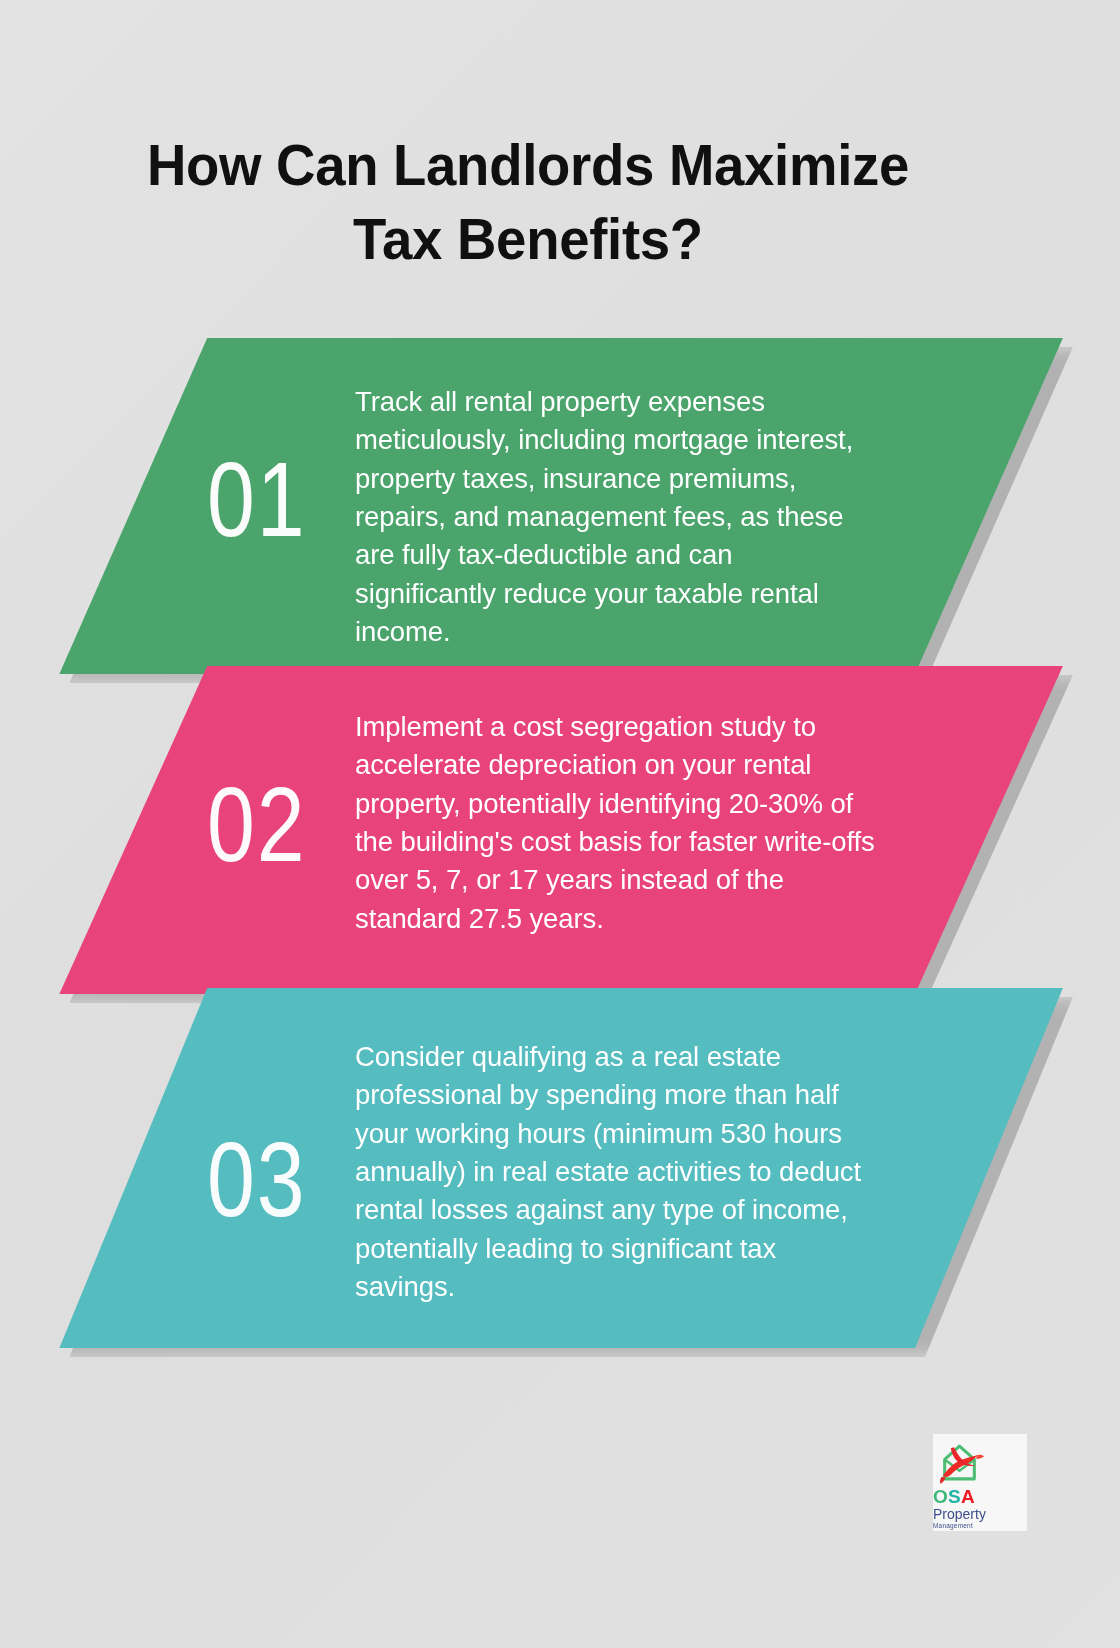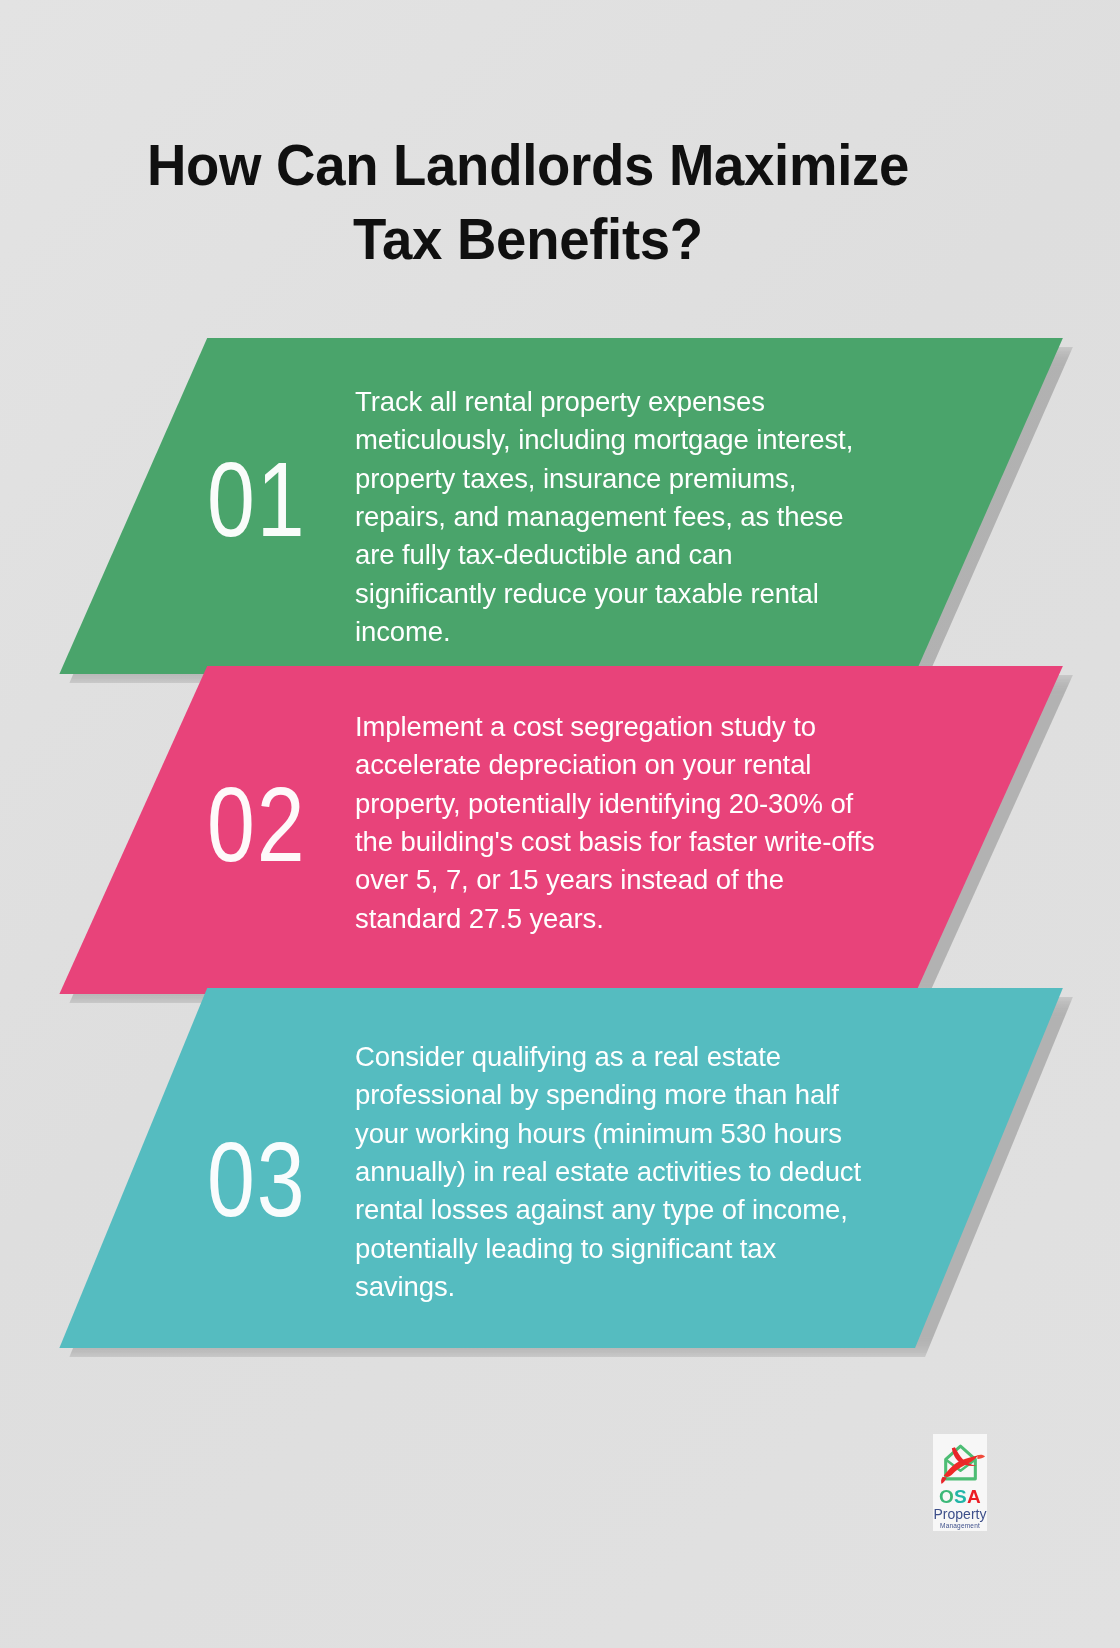--- a/index.html
+++ b/index.html
@@ -123,26 +123,25 @@
   #panel-2 .body-text { left: 355px; top: 30px; }
 
   #panel-3 .num      { left: 207px; top: 148px; }
   #panel-3 .body-text { left: 355px; top: 38px; }
 
   
   .logo-card {
     position: absolute;
     left: 933px;
     top: 1434px;
-    width: 54px;
+    width: 94px;
     height: 97px;
     background: #f7f7f7;
     display: flex;
     flex-direction: column;
-    align-items: center;
     justify-content: flex-start;
     padding-top: 5px;
     box-sizing: border-box;
   }
   .logo-mark {
     width: 52px;
     height: 46px;
     position: relative;
   }
   .logo-word {
@@ -189,21 +188,21 @@
         <div class="num">01</div>
         <div class="body-text">Track all rental property expenses meticulously, including mortgage interest, property taxes, insurance premiums, repairs, and management fees, as these are fully tax-deductible and can significantly reduce your taxable rental income.</div>
       </div>
     </div>
 
     <div class="panel" id="panel-2">
       <div class="shadowbox"></div>
       <div class="skewbox" id="skew-2" style="background: rgb(232, 67, 122);"></div>
       <div class="panel-inner">
         <div class="num">02</div>
-        <div class="body-text">Implement a cost segregation study to accelerate depreciation on your rental property, potentially identifying 20-30% of the building's cost basis for faster write-offs over 5, 7, or 15 years instead of the standard 27.5 years.</div>
+        <div class="body-text">Implement a cost segregation study to accelerate depreciation on your rental property, potentially identifying 20-30% of the building's cost basis for faster write-offs over 5, 7, or 17 years instead of the standard 27.5 years.</div>
       </div>
     </div>
 
     <div class="panel" id="panel-3">
       <div class="shadowbox"></div>
       <div class="skewbox" id="skew-3" style="background: rgb(85, 188, 192);"></div>
       <div class="panel-inner">
         <div class="num">03</div>
         <div class="body-text">Consider qualifying as a real estate professional by spending more than half your working hours (minimum 530 hours annually) in real estate activities to deduct rental losses against any type of income, potentially leading to significant tax savings.</div>
       </div>

